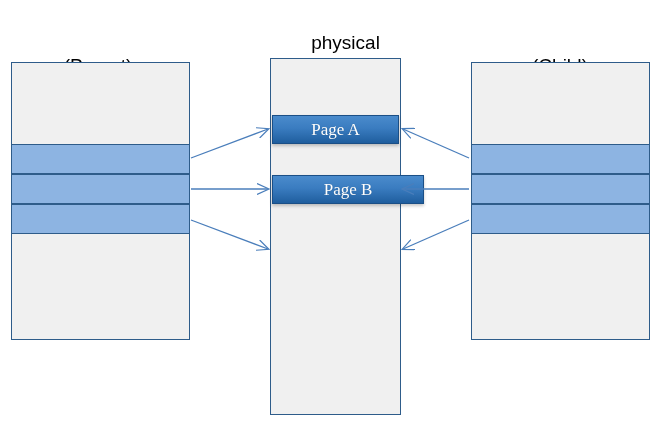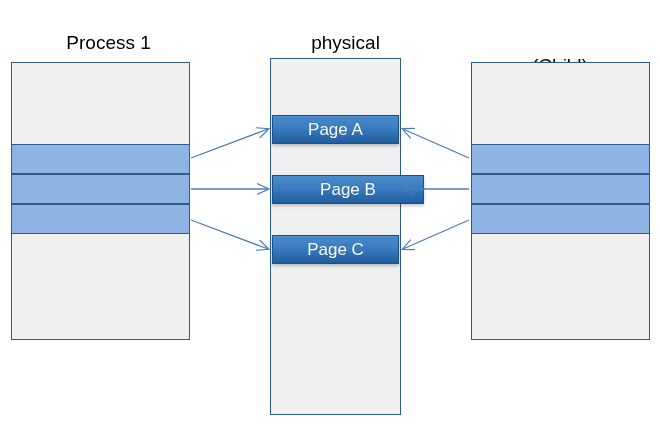--- a/index.html
+++ b/index.html
@@ -56,39 +56,39 @@
     box-sizing: border-box;
     background: linear-gradient(to bottom, #4A8BCC 0%, #3A7CC0 45%, #1F5E9E 100%);
     border: 1px solid #1B4F86;
     color: #FFFFFF;
     font-size: 17px;
     display: flex;
     align-items: center;
     justify-content: center;
     text-shadow: 0 0 1px rgba(0,0,0,0.25);
     box-shadow: 0 2px 3px rgba(0,0,0,0.22);
+    font-family: Liberation Serif, serif;
   }
 
   
   #arrows {
     position: absolute;
     left: 0;
     top: 0;
     width: 660px;
     height: 435px;
     pointer-events: none;
   }
 </style>
 </head>
 <body>
 
 <div id="canvas">
 
   <div class="col-title" style="left:8px; top:8px; width:180px;">
-    <span>Process 1</span>
     <span class="line2">(Parent)</span>
   </div>
 
   <div class="col-title" style="left:255px; top:8px; width:160px;">
     <span>physical</span>
     <span class="line2">memory</span>
   </div>
 
   <div class="col-title" style="left:470px; top:8px; width:180px;">
     <span class="line2">(Child)</span>
@@ -101,23 +101,20 @@
   </div>
 
   <div class="box" style="left:270px; top:58px; width:131px; height:357px;">
   </div>
 
   <div class="page" style="left:272px; top:115px; width:127px; height:29px;">
     <span>Page A</span>
   </div>
   <div class="page" style="left:272px; top:175px; width:152px; height:29px;">
     <span>Page B</span>
-  </div>
-  <div class="page" style="left:272px; top:235px; width:127px; height:29px;">
-    <span>Page C</span>
   </div>
 
   <div class="box" style="left:471px; top:62px; width:179px; height:278px;">
     <div class="seg" style="top:81px; height:30px;"></div>
     <div class="seg" style="top:111px; height:30px;"></div>
     <div class="seg" style="top:141px; height:30px;"></div>
   </div>
 
   <svg id="arrows" viewBox="0 0 660 435">
     <defs>

